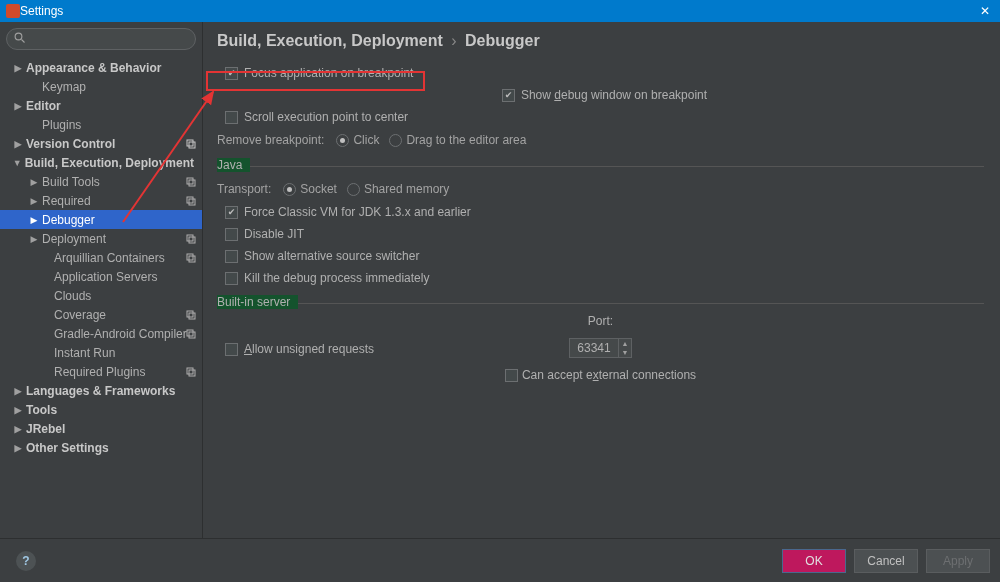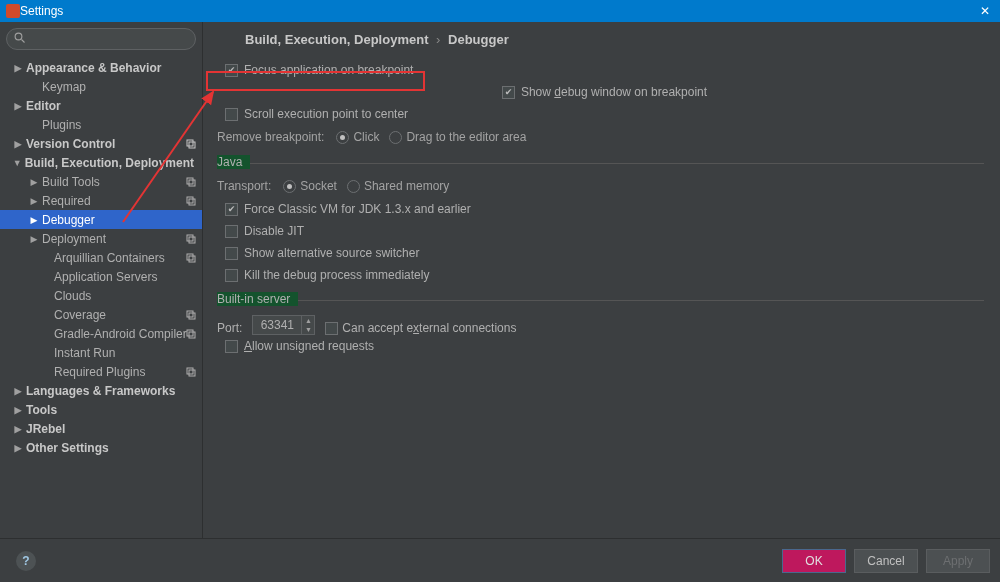--- a/index.html
+++ b/index.html
@@ -71,23 +71,22 @@
     .tree-item .copy-icon { position: absolute; right: 6px; fill: #6c6f71; }
     
     .content {
       flex: 1;
       padding: 10px 16px 10px 14px;
       position: relative;
     }
     .breadcrumb {
       color: #c8c8c8;
       font-weight: bold;
-      font-size: 13px;
+      font-size: 16px;
       margin-bottom: 12px;
-      margin-left: 28px;
     }
     .breadcrumb .sep { color: #888; margin: 0 4px; font-weight: normal; }
     .option-row {
       display: flex;
       align-items: center;
       height: 22px;
       gap: 6px;
       color: #b0b0b0;
       padding-left: 8px;
     }
@@ -114,21 +113,21 @@
     }
     .fieldset .legend {
       position: absolute;
       top: -9px;
       left: 0;
       background: #14532d;
       padding-right: 8px;
       color: #b0b0b0;
       font-size: 12px;
     }
-    .port-row { display: flex; align-items: flex-end; gap: 10px; height: 24px; color:#b0b0b0; }
+    .port-row { display: flex; align-items: center; gap: 10px; height: 24px; color:#b0b0b0;flex-direction:column; }
     .port-input-wrap {
       display: inline-flex; align-items: center;
       border: 1px solid #5e6163; background: #45494a;
       height: 20px;
     }
     .port-input {
       width: 48px; background: transparent; border: none; color: #b0b0b0;
       text-align: center; font-size: 12px; padding: 0 2px;
     }
     .spinners { display: flex; flex-direction: column; border-left: 1px solid #5e6163; }

